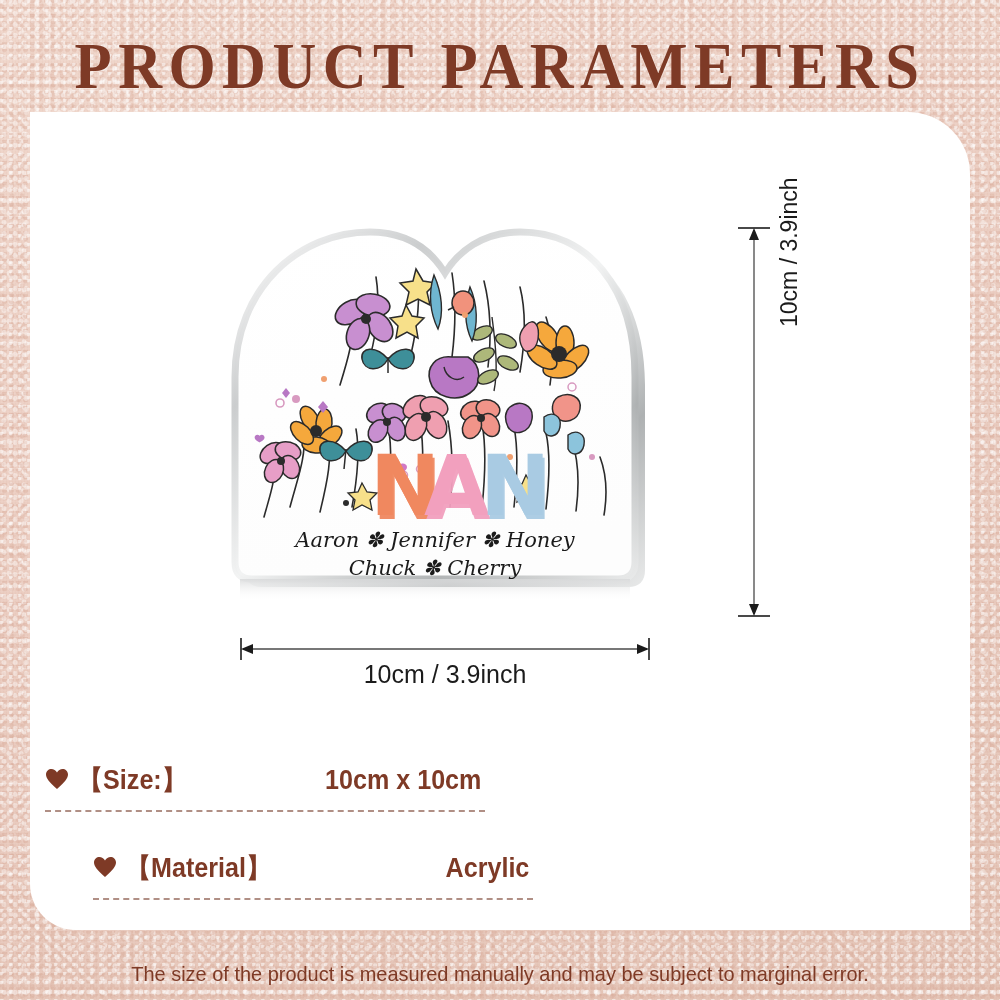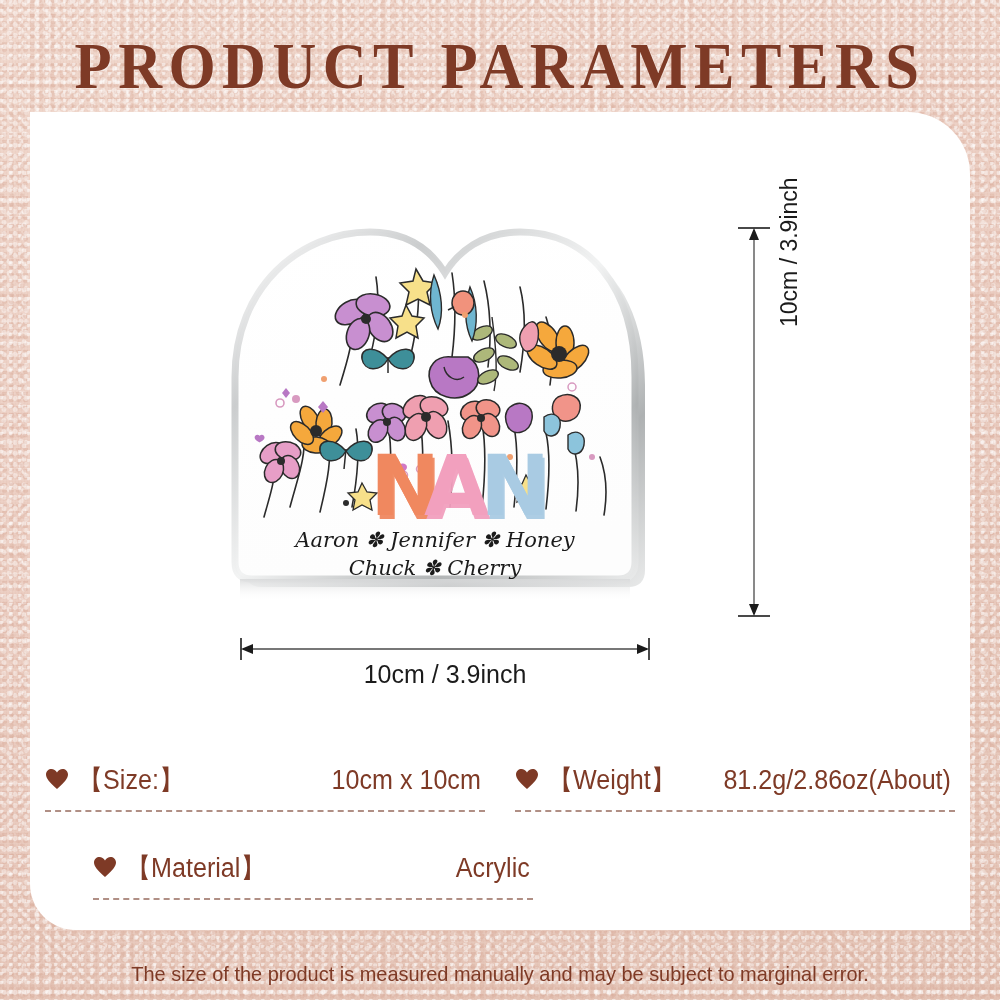--- a/index.html
+++ b/index.html
@@ -77,20 +77,21 @@
 
   
   #spec-table{position:absolute;left:0;top:640px;width:940px;}
   .spec-row{display:flex;width:940px;}
   .spec-cell{
     width:440px;margin:0 15px;
     border-bottom:2px dashed #b08f85;
     height:56px;
     display:flex;align-items:center;
     padding-bottom:2px;
+    font-weight:bold;
   }
   .heart-bullet{
     width:24px;height:22px;flex:0 0 auto;margin-right:9px;position:relative;top:-1px;
   }
   .spec-label{
     font-size:27px;color:#7e3a26;white-space:nowrap;
     font-family:"Liberation Sans", sans-serif;
     transform:scaleX(.93);transform-origin:left center;
   }
   .spec-value{
@@ -397,27 +398,20 @@
   <div id="spec-table">
 
     <div class="spec-row first">
       <div class="spec-cell">
         <svg class="heart-bullet" viewBox="0 0 24 22">
           <path d="M12,21 C4,14 1,10 1,6.5 C1,3 3.8,1 6.4,1 C8.6,1 10.8,2.3 12,4.4 C13.2,2.3 15.4,1 17.6,1 C20.2,1 23,3 23,6.5 C23,10 20,14 12,21Z" fill="#7e3a26"></path>
         </svg>
         <span class="spec-label">【Size:】</span>
         <span class="spec-value">10cm x 10cm</span>
       </div>
-      <div class="spec-cell">
-        <svg class="heart-bullet" viewBox="0 0 24 22">
-          <path d="M12,21 C4,14 1,10 1,6.5 C1,3 3.8,1 6.4,1 C8.6,1 10.8,2.3 12,4.4 C13.2,2.3 15.4,1 17.6,1 C20.2,1 23,3 23,6.5 C23,10 20,14 12,21Z" fill="#7e3a26"></path>
-        </svg>
-        <span class="spec-label">【Weight】</span>
-        <span class="spec-value">81.2g/2.86oz(About)</span>
-      </div>
     </div>
 
     <div class="spec-row second" style="margin-top:28px;padding-left:48px;">
       <div class="spec-cell">
         <svg class="heart-bullet" viewBox="0 0 24 22">
           <path d="M12,21 C4,14 1,10 1,6.5 C1,3 3.8,1 6.4,1 C8.6,1 10.8,2.3 12,4.4 C13.2,2.3 15.4,1 17.6,1 C20.2,1 23,3 23,6.5 C23,10 20,14 12,21Z" fill="#7e3a26"></path>
         </svg>
         <span class="spec-label">【Material】</span>
         <span class="spec-value">Acrylic</span>
       </div>

